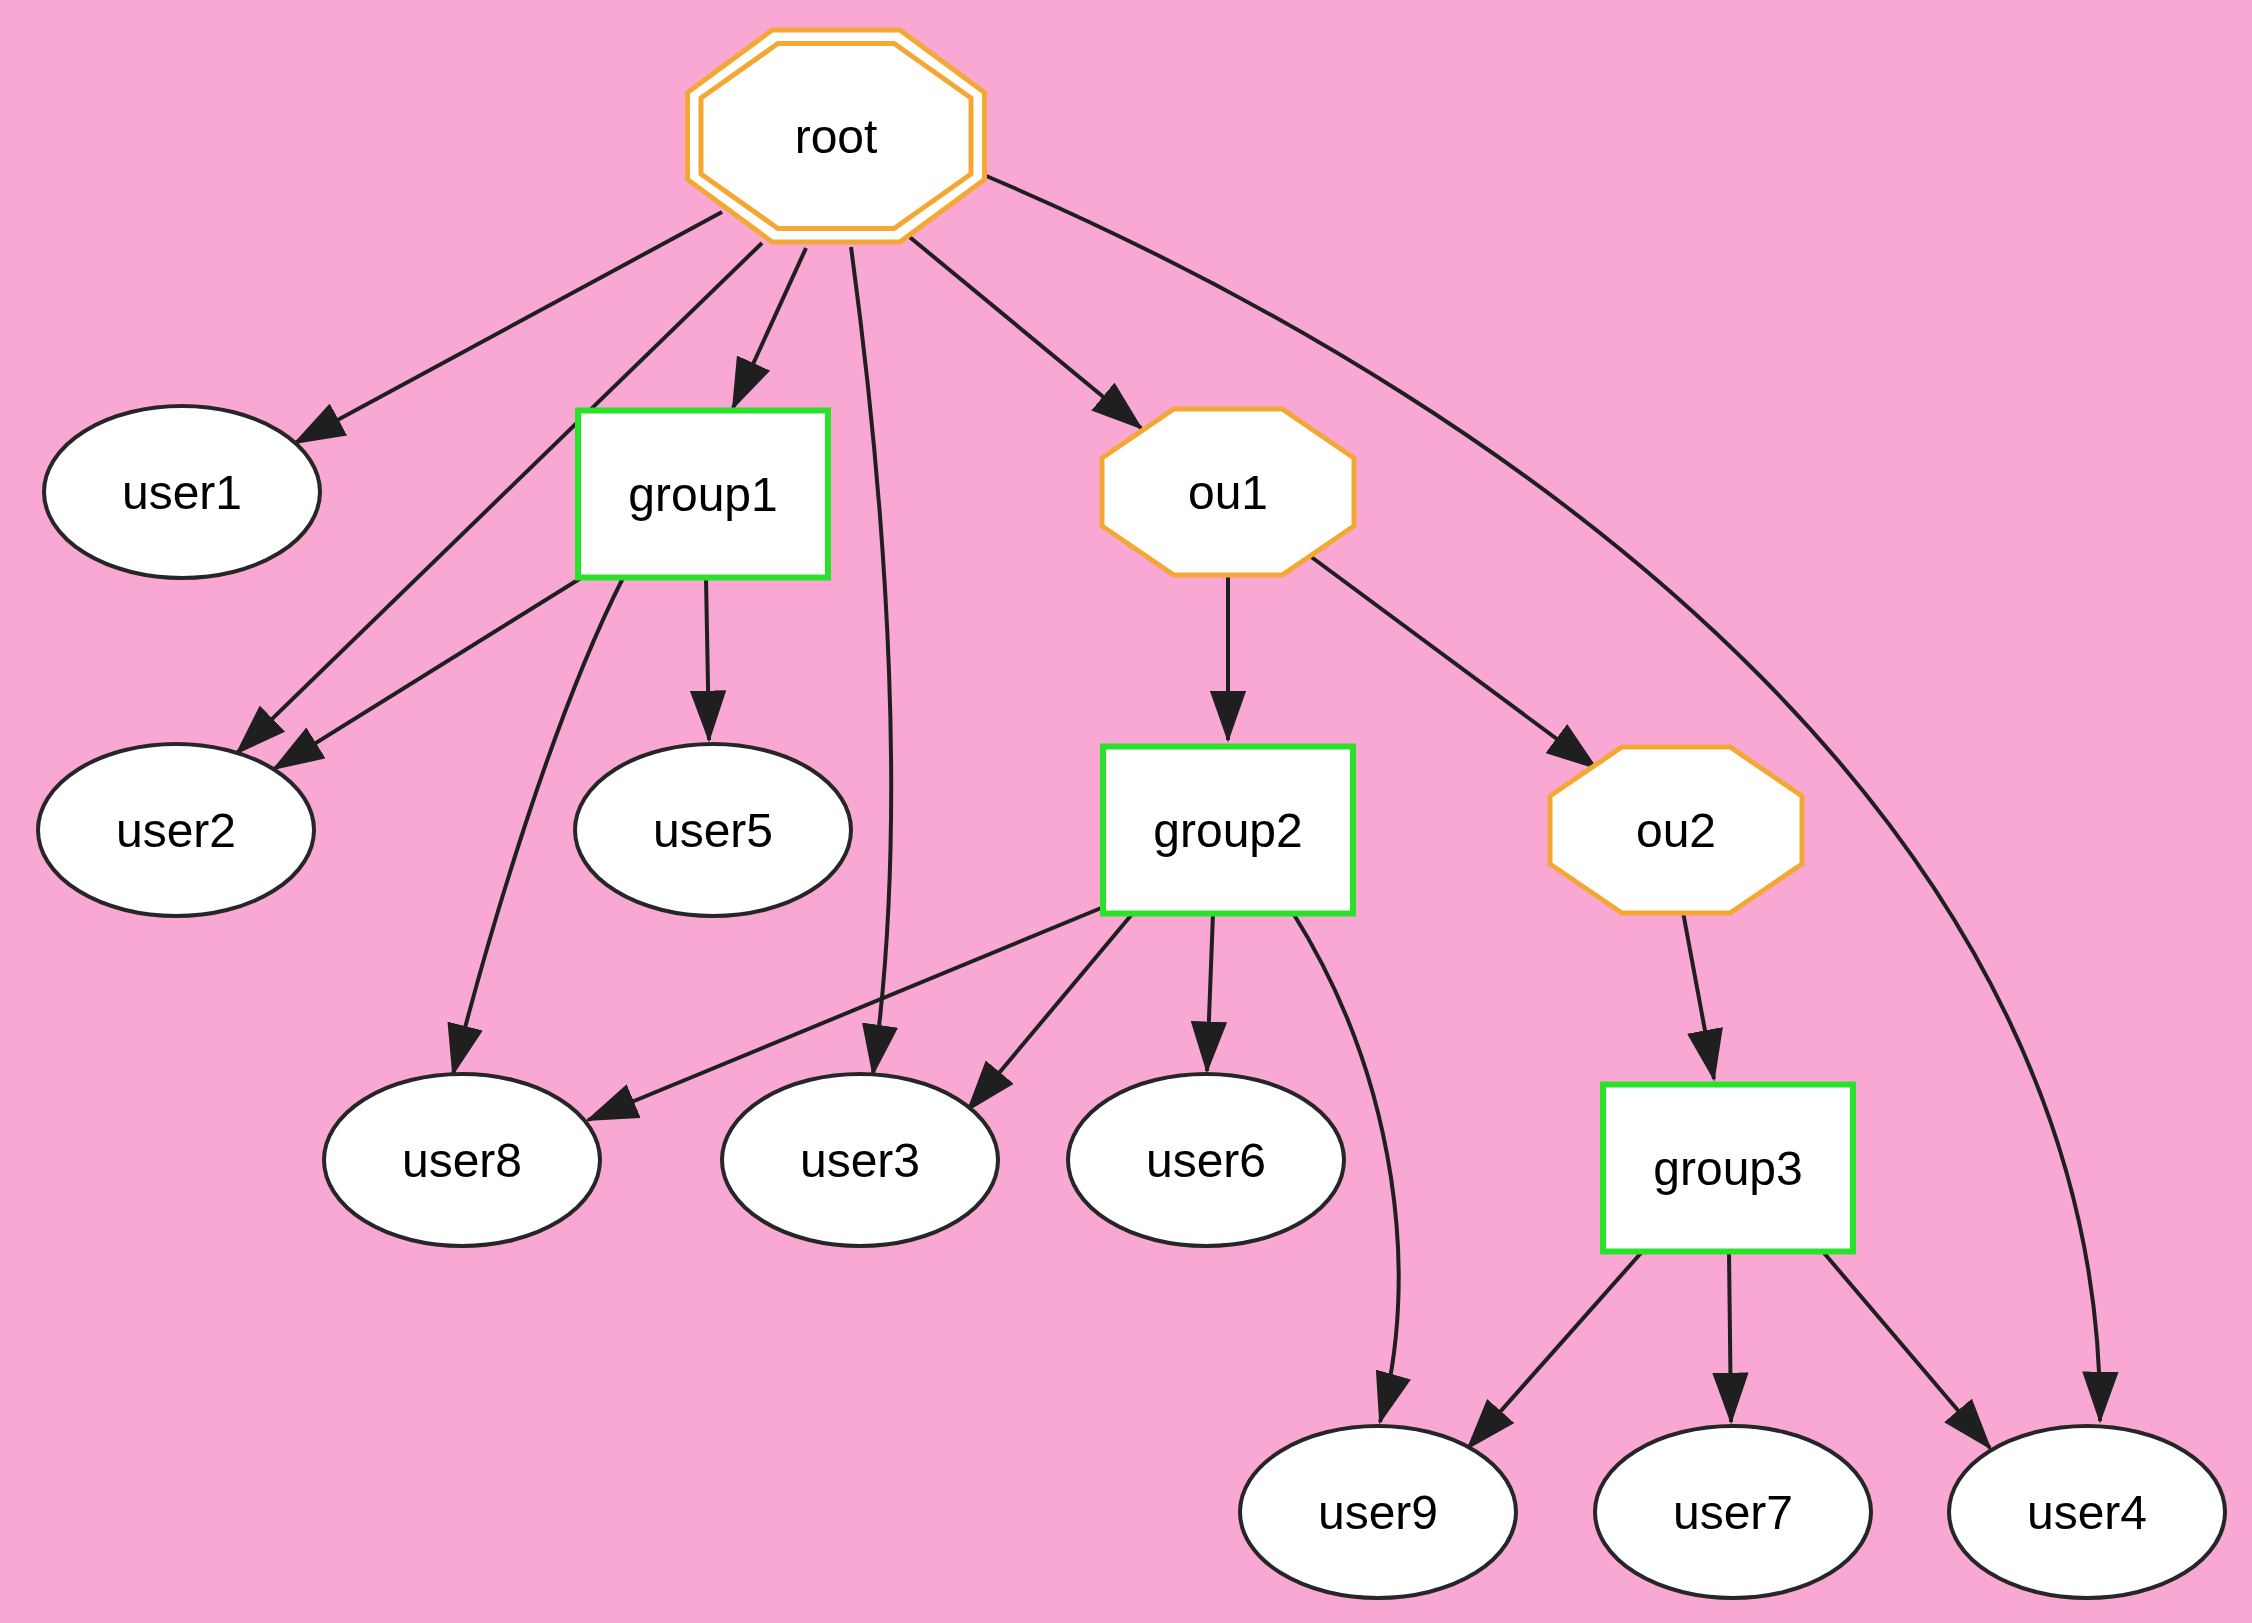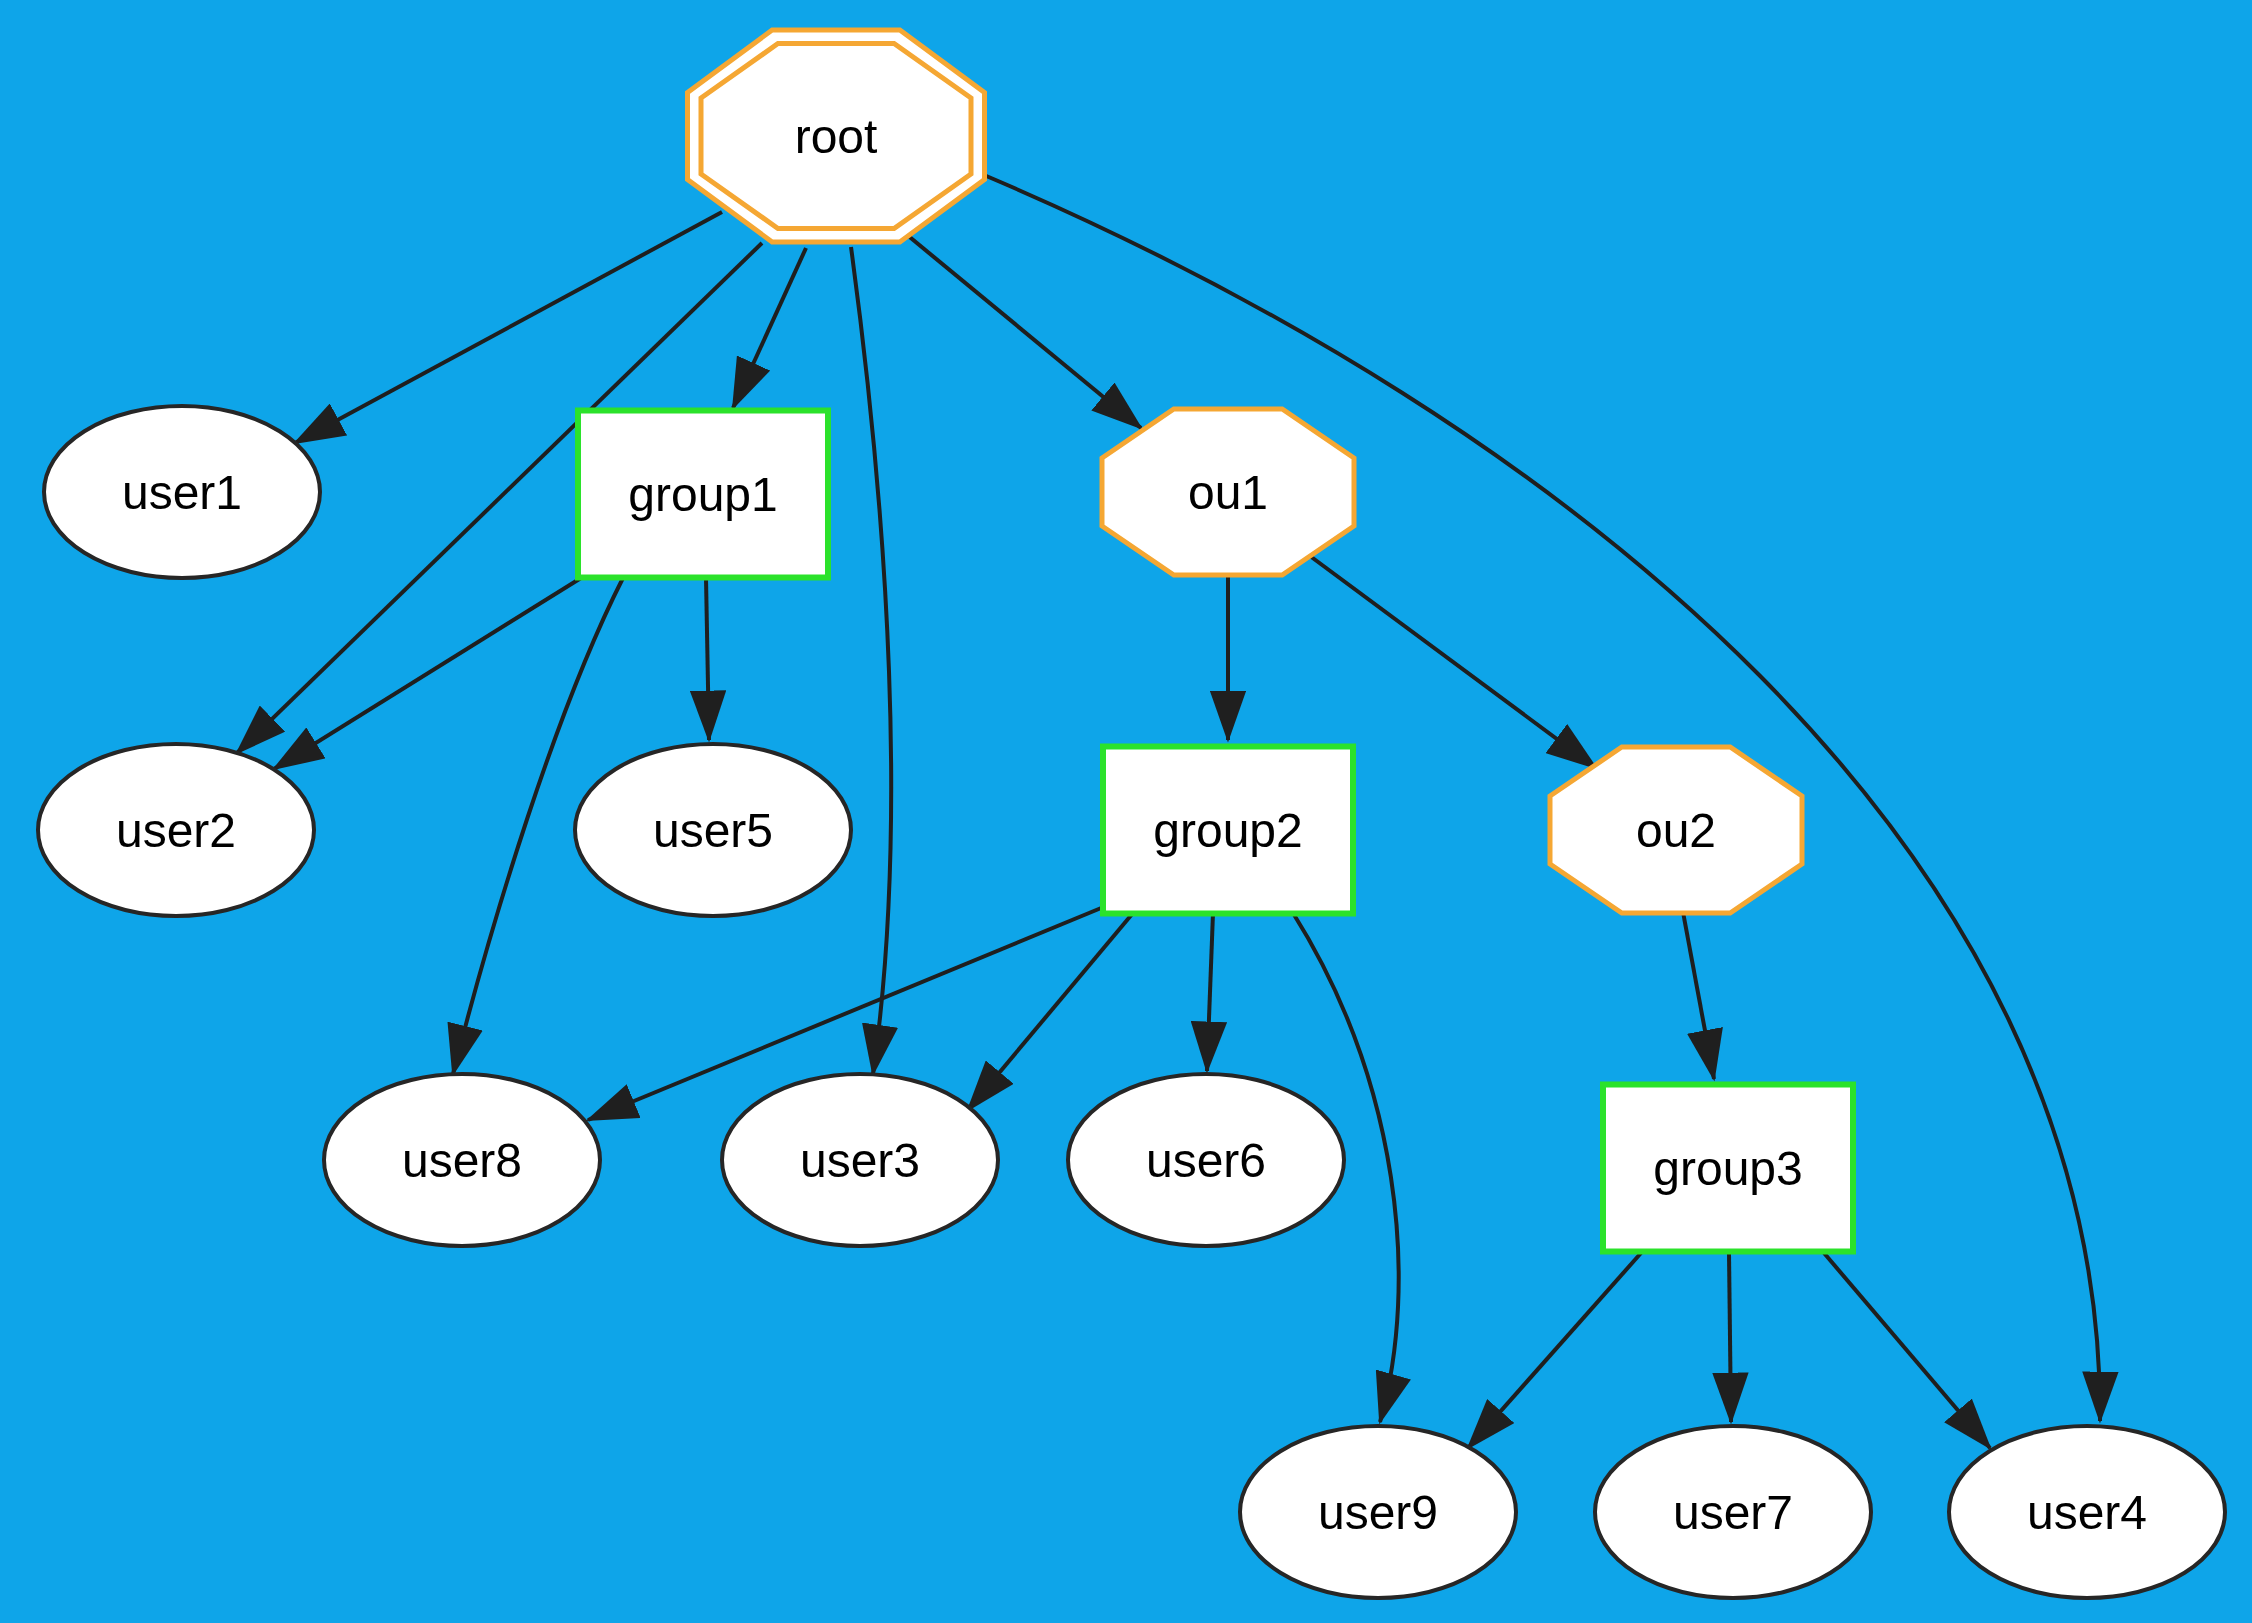--- a/index.html
+++ b/index.html
@@ -4,21 +4,21 @@
 <style>
   html, body {
     margin: 0;
     padding: 0;
     background: #ffffff;
     font-family: "Liberation Sans", sans-serif;
   }
   .diagram-wrap {
     width: 2252px;
     height: 1623px;
-    background: #0ea5e9;
+    background: #f9a8d4;
     overflow: hidden;
   }
   svg { display: block; }
   .edge {
     fill: none;
     stroke: #1f1f1f;
     stroke-width: 4;
   }
   .node-shape-ellipse {
     fill: #ffffff;

